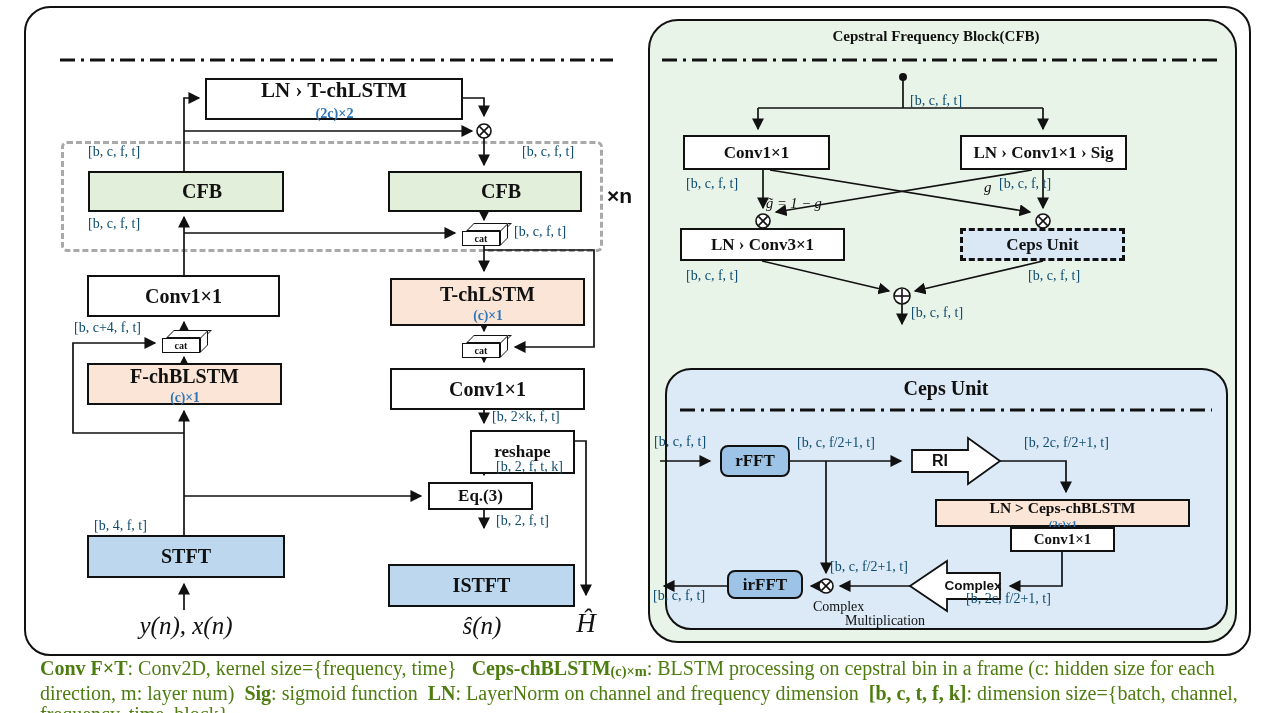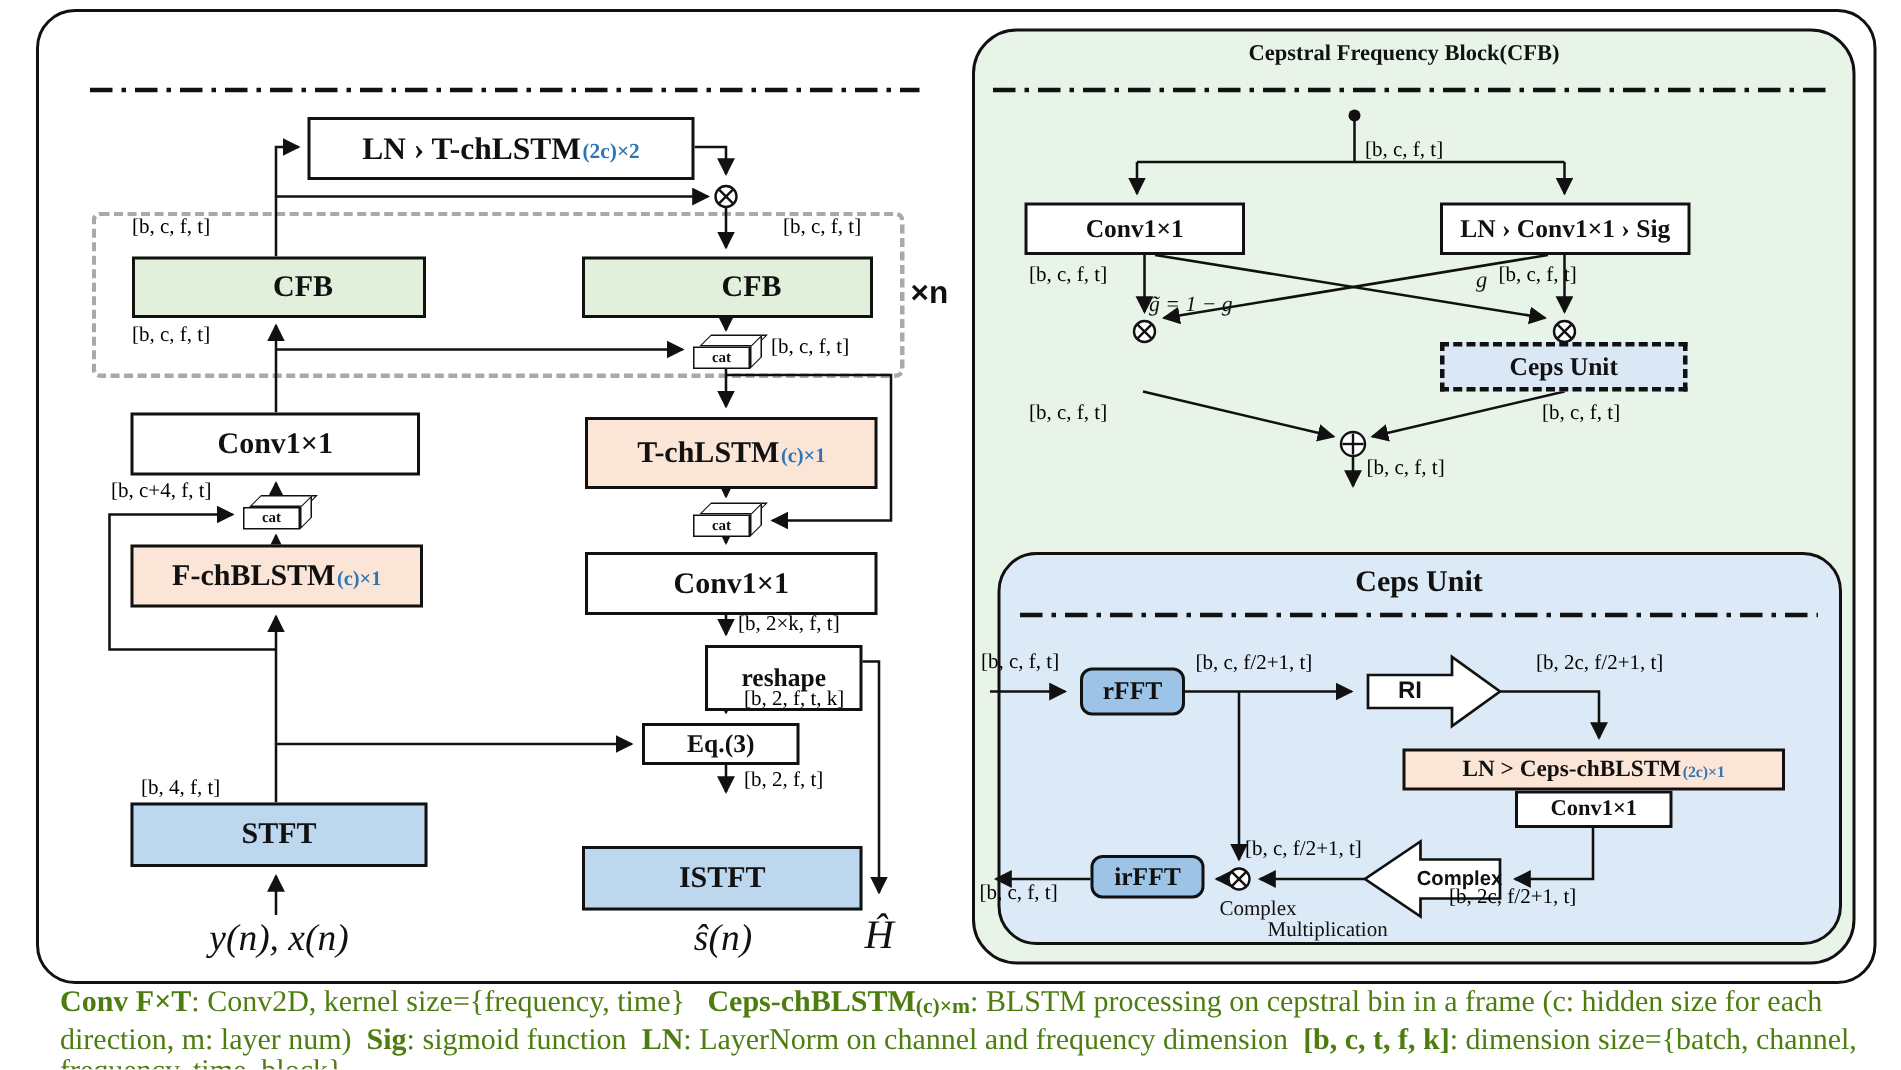--- a/index.html
+++ b/index.html
@@ -6,28 +6,28 @@
   .stage{position:relative;width:1267px;height:713px;background:#fff;overflow:hidden;
          font-family:"Liberation Serif",serif;color:#111;}
   .panel{position:absolute;box-sizing:border-box;}
   .outer-border{left:24px;top:6px;width:1227px;height:650px;border:2.5px solid #111;border-radius:26px;background:#fff;}
   .green-panel{left:648px;top:19px;width:589px;height:624px;border:2px solid #111;border-radius:30px;background:#E9F4E8;}
   .blue-panel{left:665px;top:368px;width:563px;height:262px;border:2px solid #111;border-radius:26px;background:#DCE9F6;}
   .dashed-gray{left:61px;top:141px;width:542px;height:111px;border:3px dashed #a9a9a9;border-radius:6px;}
   svg.connectors{position:absolute;left:0;top:0;z-index:3;}
   .box{position:absolute;box-sizing:border-box;border:2px solid #111;background:#fff;
        display:flex;align-items:center;justify-content:center;z-index:4;
-       font-family:"Liberation Serif",serif;font-weight:bold;white-space:nowrap;}
+       font-family:"Liberation Serif",serif;font-weight:bold;white-space:nowrap;flex-direction:column;}
   .box .sub{font-size:0.68em;color:#2E75B6;font-weight:bold;position:relative;top:2px;margin-left:1px;}
   .green{background:#E2EFDA;padding-left:32px;}
   .peach{background:#FBE5D6;}
   .stftblue{background:#BDD7EE;}
   .fftblue{background:#9DC3E6;border-radius:8px;}
   .dashedbox{border:3px dashed #111;background:#DAE7F5;}
-  .dim{position:absolute;font-size:14px;color:#000000;z-index:5;white-space:nowrap;font-family:"Liberation Serif",serif;}
+  .dim{position:absolute;font-size:14px;color:#0c4a6e;z-index:5;white-space:nowrap;font-family:"Liberation Serif",serif;}
   .lbl{position:absolute;z-index:5;white-space:nowrap;}
   .title-sans{font-family:"Liberation Sans",sans-serif;font-weight:bold;text-align:center;}
   .title-serif{font-family:"Liberation Serif",serif;font-weight:bold;text-align:center;}
   .ital{font-style:italic;font-family:"Liberation Serif",serif;color:#111;}
   .center{display:flex;align-items:center;justify-content:center;}
   .cat3d{position:absolute;width:48px;height:24px;z-index:4;}
   .cat-top{position:absolute;left:4px;top:1px;width:38px;height:8px;background:#fff;border:1.5px solid #111;
            transform:skewX(-45deg);transform-origin:bottom left;box-sizing:border-box;}
   .cat-side{position:absolute;left:38px;bottom:0;width:8px;height:15px;background:#fff;border:1.5px solid #111;
             transform:skewY(-45deg);transform-origin:bottom left;box-sizing:border-box;}
@@ -219,20 +219,23 @@
   <div class="lbl ital center" style="left:558px;top:604px;width:56px;height:38px;font-size:27px;">Ĥ</div>
 
   <div class="lbl title-serif" style="left:736px;top:28px;width:400px;font-size:15px;">Cepstral Frequency Block(CFB)</div>
 
   <div class="box" style="left:683px;top:135px;width:147px;height:35px;font-size:17px;">
     <span>Conv1×1</span>
   </div>
   <div class="box" style="left:960px;top:135px;width:167px;height:35px;font-size:17px;">
     <span>LN › Conv1×1 › Sig</span>
   </div>
+  <div class="box" style="left:680px;top:228px;width:165px;height:33px;font-size:17px;">
+    <span>LN › Conv3×1</span>
+  </div>
   <div class="box dashedbox" style="left:960px;top:228px;width:165px;height:33px;font-size:17px;">
     <span>Ceps Unit</span>
   </div>
 
   <span class="dim" style="left:910px;top:93px;">[b, c, f, t]</span>
   <span class="dim" style="left:686px;top:176px;">[b, c, f, t]</span>
   <span class="lbl ital" style="left:984px;top:179px;font-size:15px;">g</span>
   <span class="dim" style="left:999px;top:176px;">[b, c, f, t]</span>
   <span class="lbl ital" style="left:766px;top:195px;font-size:14.5px;">g̃ = 1 − g</span>
   <span class="dim" style="left:686px;top:268px;">[b, c, f, t]</span>

